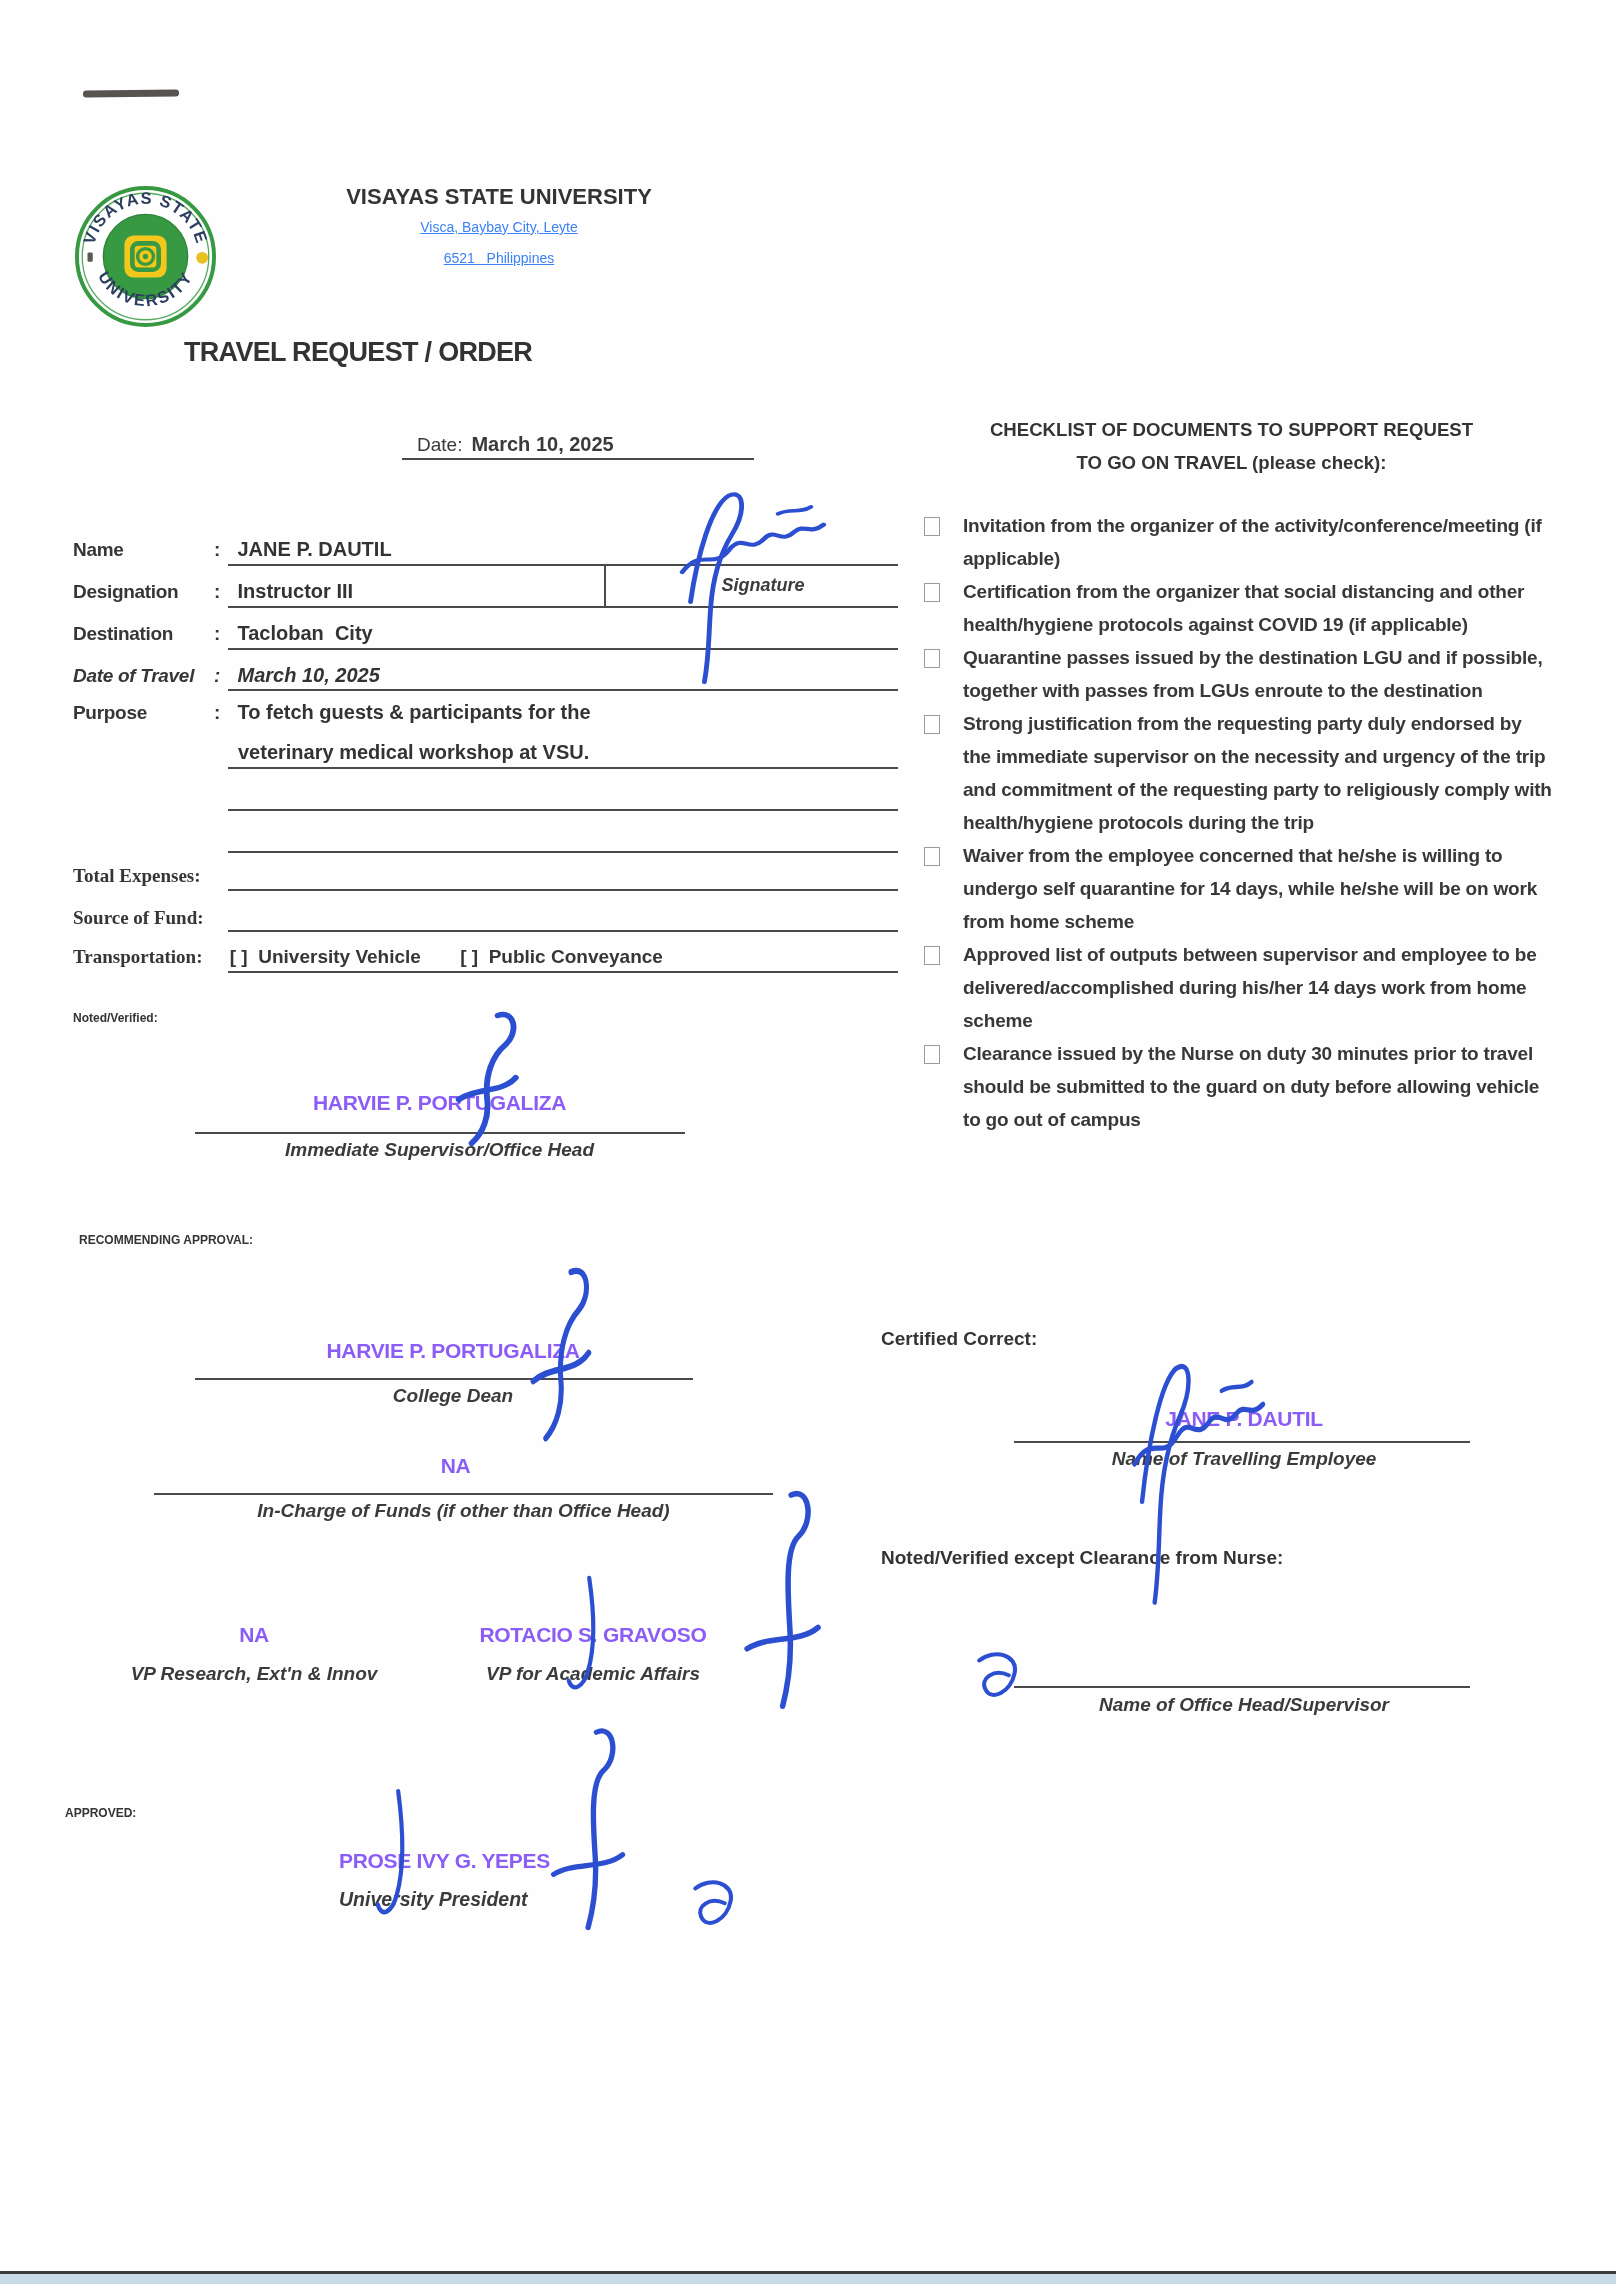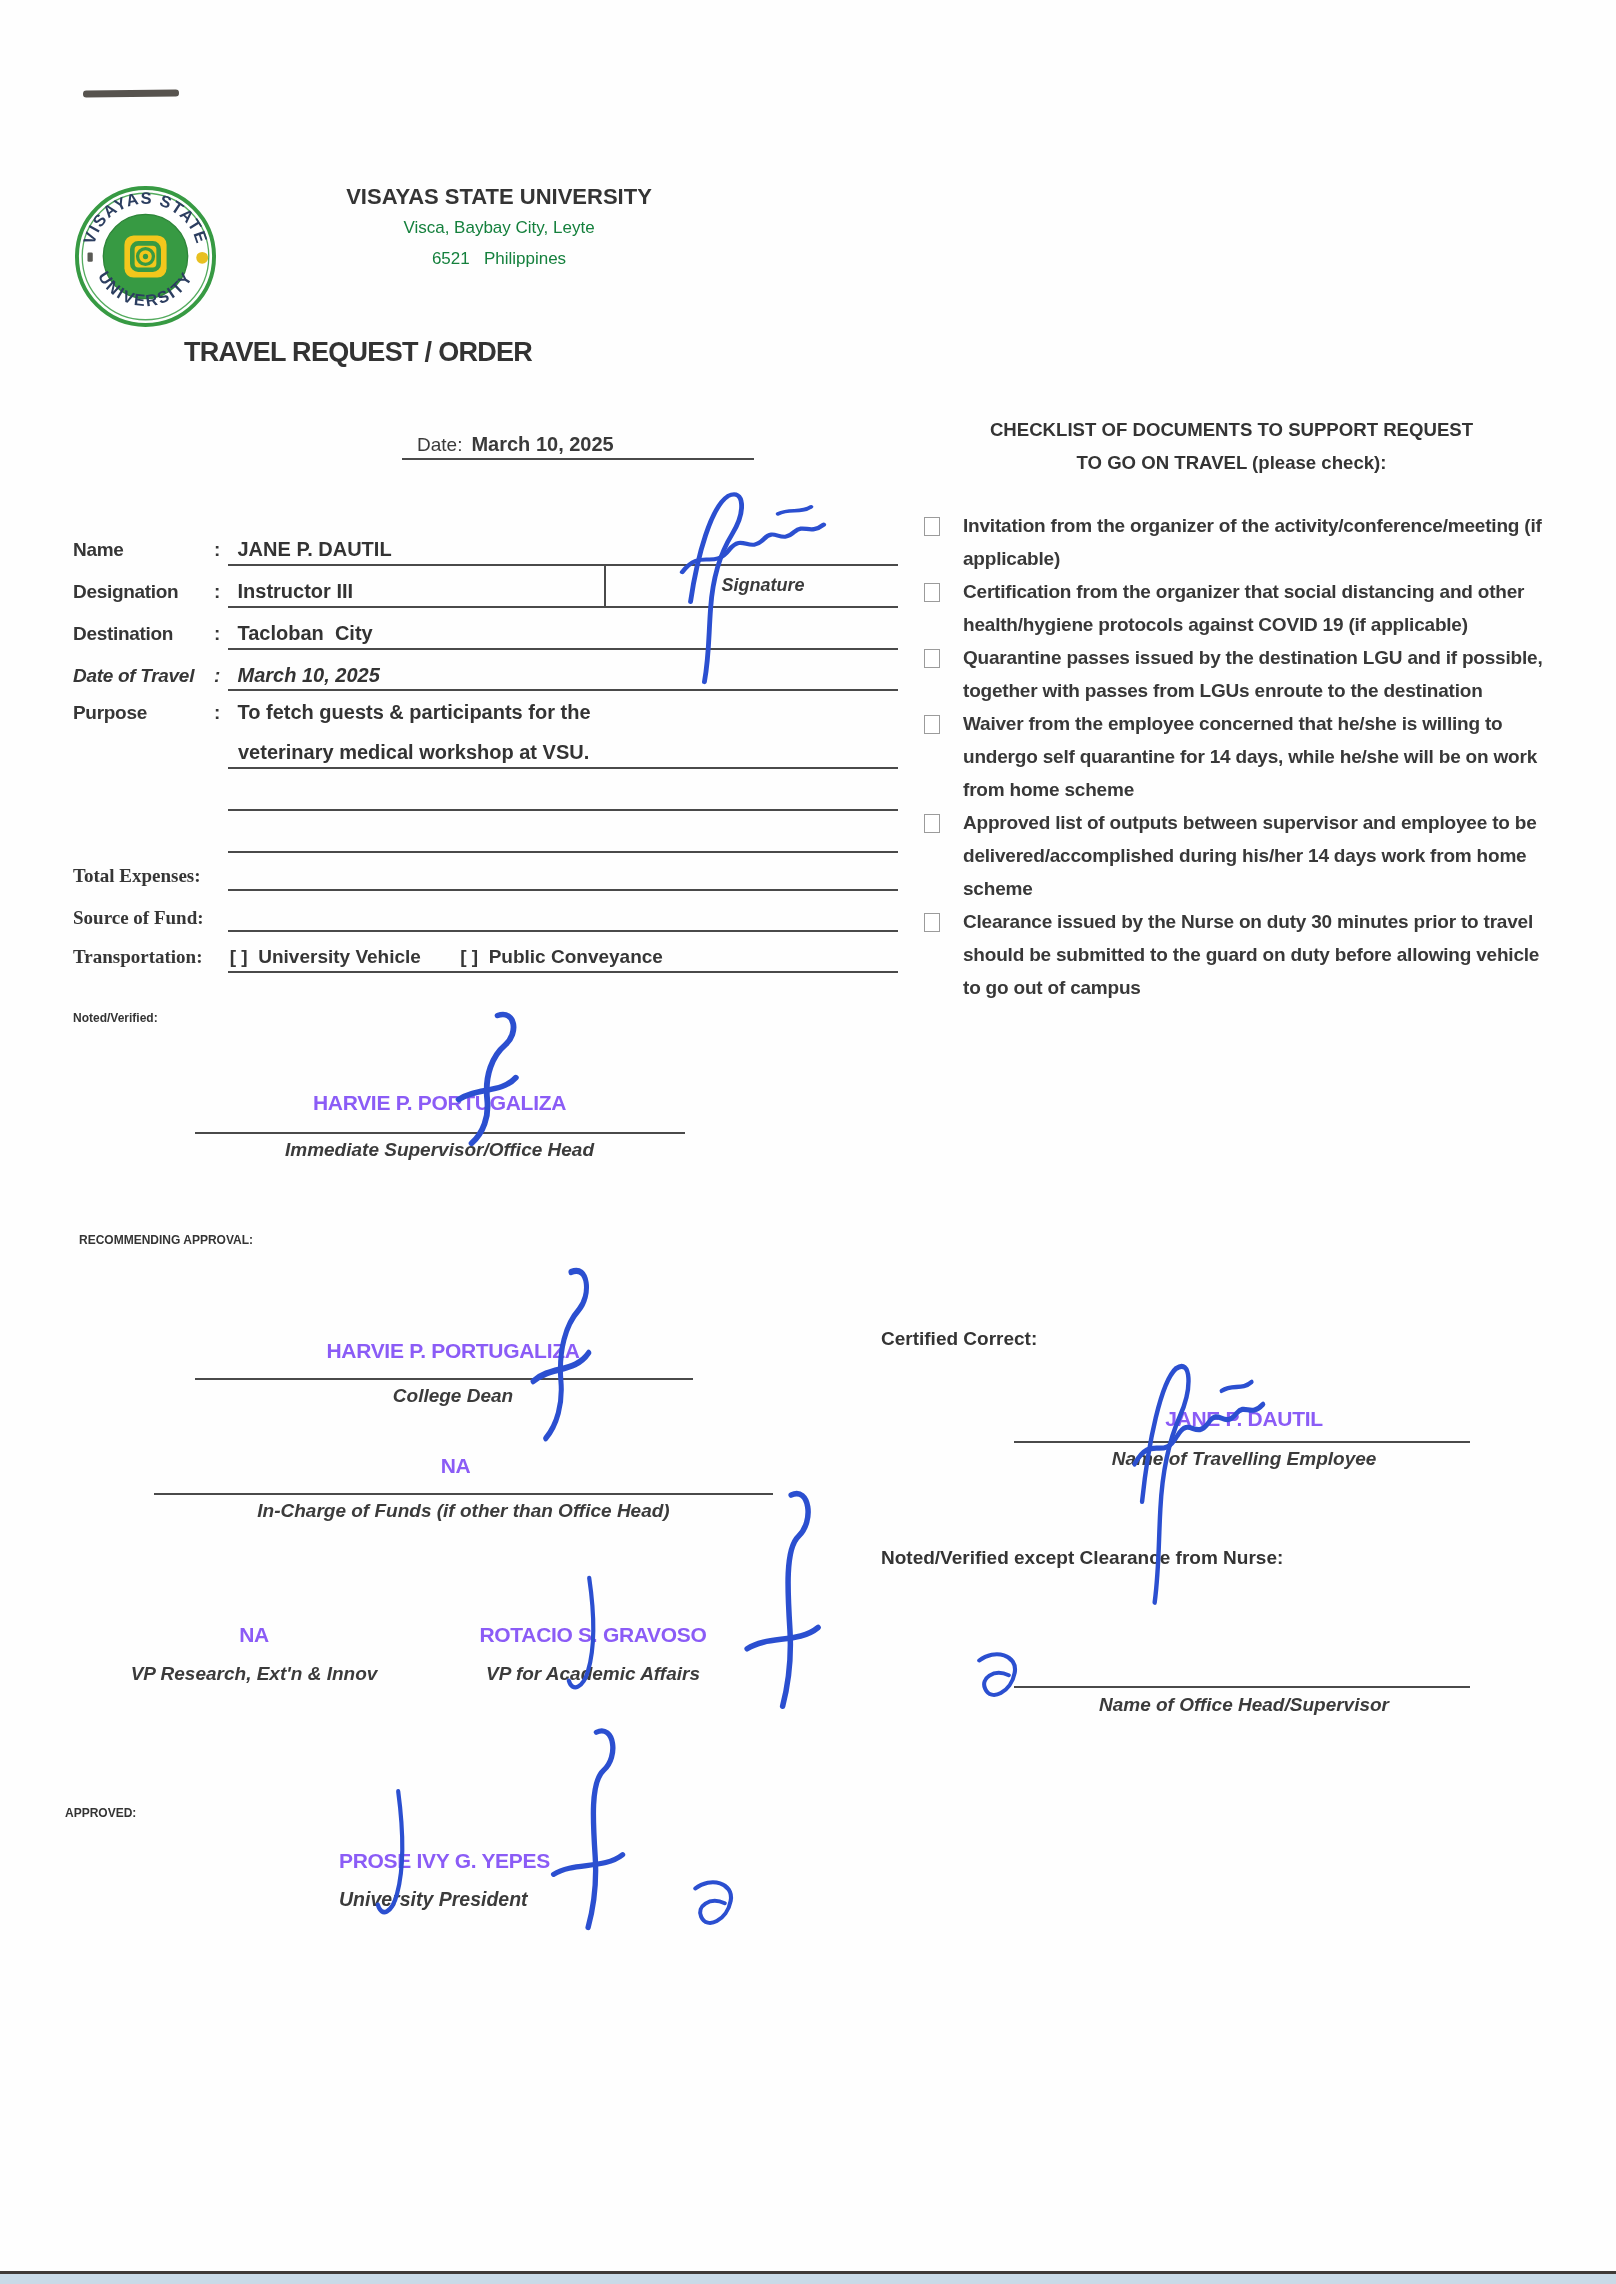--- a/index.html
+++ b/index.html
@@ -8,21 +8,21 @@
     font-family:"Liberation Sans", sans-serif;color:#3a3a3a;overflow:hidden;
   }
   .abs{position:absolute;}
   .b{font-weight:bold;font-family:Liberation Serif, serif;}
   .ctr{text-align:center;}
   .line{position:absolute;background:#4a4a4a;height:2px;}
   .vline{position:absolute;background:#4a4a4a;width:2px;}
   
   .hdr{left:274px;top:181px;width:450px;text-align:center;line-height:31px;}
   .hdr .uni{font-size:22px;font-weight:bold;color:#343434;}
-  .hdr .addr{font-size:17px;color:#15803d;white-space:pre;}
+  .hdr .addr{font-size:14px;color:#3b82f6;white-space:pre;text-decoration:underline;}
   .doc-title{left:184px;top:337px;font-size:27px;font-weight:bold;letter-spacing:-0.7px;color:#333;}
   
   .date-row{left:417px;top:433px;font-size:19px;}
   .date-row .v{font-weight:bold;font-size:20px;margin-left:9px;}
   
   .frow{font-size:19px;color:#363636;}
   .flabel{display:inline-block;width:141px;font-weight:bold;letter-spacing:-0.3px;}
   .fcolon{display:inline-block;width:23.5px;font-weight:bold;}
   .fvalue{font-weight:bold;font-size:20px;white-space:pre;color:#333;}
   .sig-cell-label{left:606px;top:575px;width:292px;text-align:center;font-size:18px;font-weight:bold;font-style:italic;color:#3b3b3b;padding-left:11px;}
@@ -155,21 +155,21 @@
   <div class="abs chk-hdr">
     <div>CHECKLIST OF DOCUMENTS TO SUPPORT REQUEST</div>
     <div>TO GO ON TRAVEL (please check):</div>
   </div>
 
   <div class="abs chk-list">
     <div class="chk-item"><span class="chk-box"></span></div>
     <div class="chk-item"><span class="chk-box"></span><span>Invitation from the organizer of the activity/conference/meeting (if applicable)</span></div>
     <div class="chk-item"><span class="chk-box"></span><span>Certification from the organizer that social distancing and other health/hygiene protocols against COVID 19 (if applicable)</span></div>
     <div class="chk-item"><span class="chk-box"></span><span>Quarantine passes issued by the destination LGU and if possible, together with passes from LGUs enroute to the destination</span></div>
-    <div class="chk-item"><span class="chk-box"></span></div>
+    <div class="chk-item"><span class="chk-box"></span><span>Strong justification from the requesting party duly endorsed by the immediate supervisor on the necessity and urgency of the trip and commitment of the requesting party to religiously comply with health/hygiene protocols during the trip</span></div>
     <div class="chk-item"><span class="chk-box"></span><span>Waiver from the employee concerned that he/she is willing to undergo self quarantine for 14 days, while he/she will be on work from home scheme</span></div>
     <div class="chk-item"><span class="chk-box"></span><span>Approved list of outputs between supervisor and employee to be delivered/accomplished during his/her 14 days work from home scheme</span></div>
     <div class="chk-item"><span class="chk-box"></span><span>Clearance issued by the Nurse on duty 30 minutes prior to travel should be submitted to the guard on duty before allowing vehicle to go out of campus</span></div>
   </div>
 
   <div class="abs sect-h" style="left:881px;top:1328px;font-size:19px;">Certified Correct:</div>
   <div class="abs sig-name ctr" style="left:1016px;top:1407px;width:456px;">JANE P. DAUTIL</div>
   <div class="line" style="left:1014px;top:1441px;width:456px;"></div>
   <div class="abs sig-title ctr" style="left:1016px;top:1448px;width:456px;">Name of Travelling Employee</div>
 

